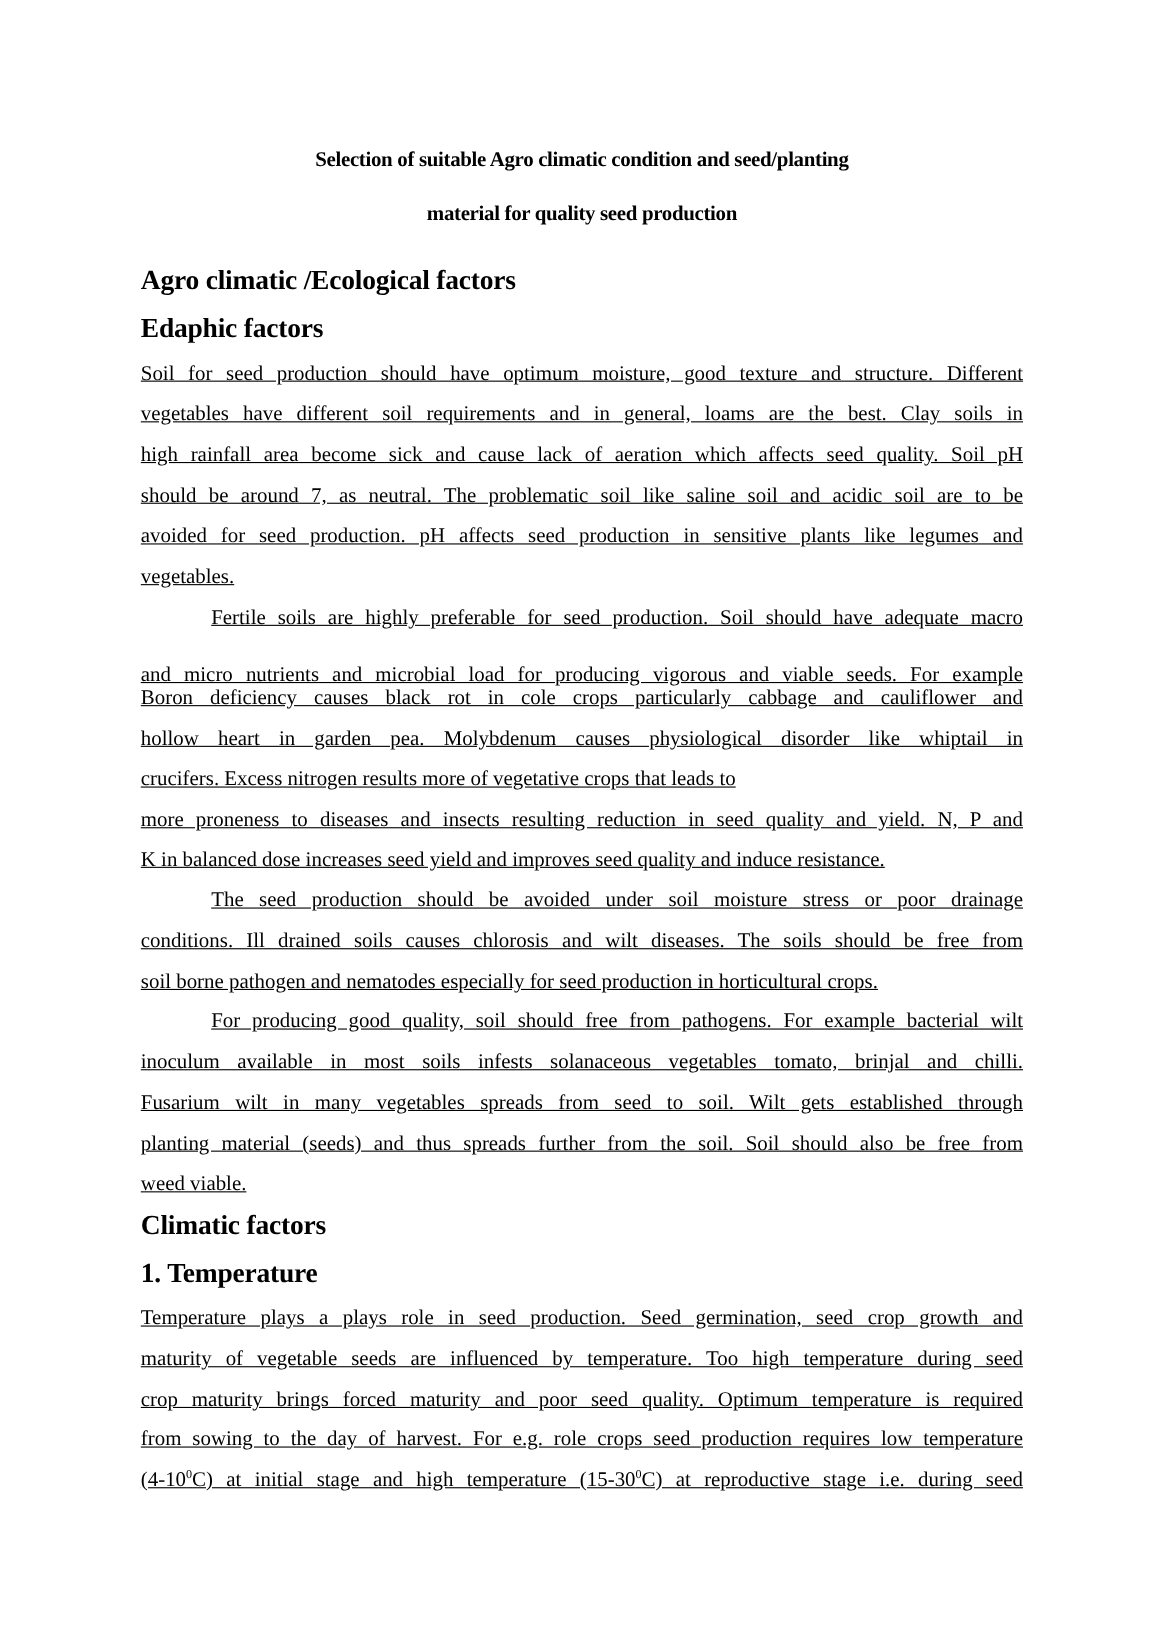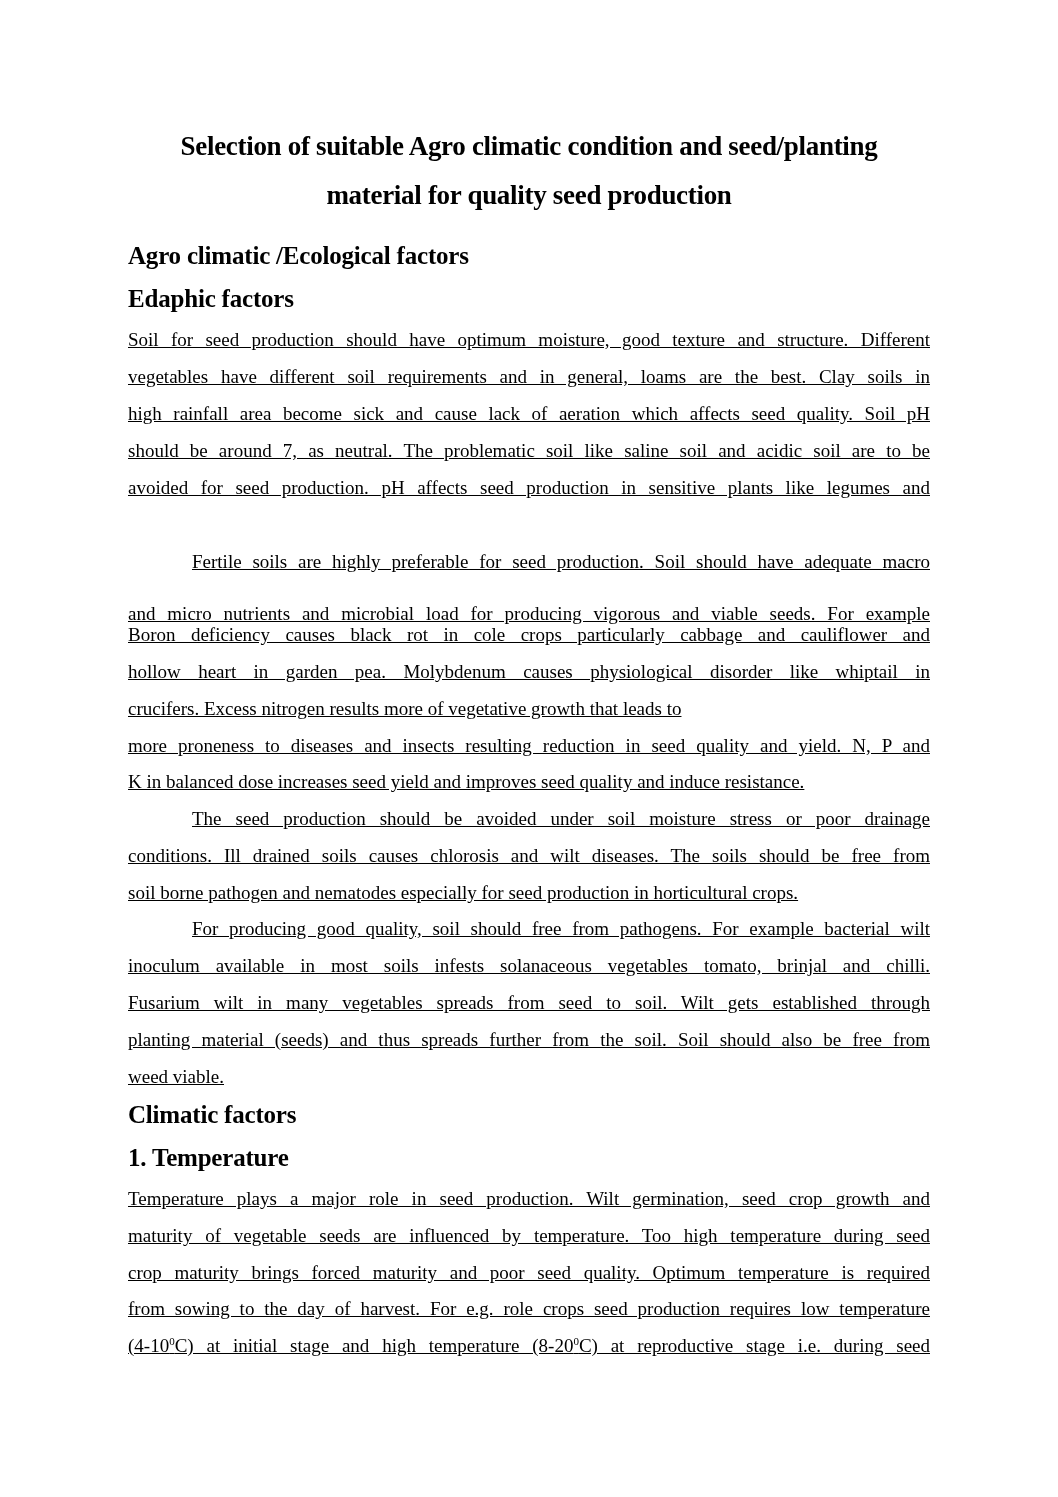--- a/index.html
+++ b/index.html
@@ -1,20 +1,20 @@
 <!DOCTYPE html>
 <html><head>
   <meta charset="utf-8">
   <style>
     html, body { margin: 0; padding: 0; background: #ffffff; }
     body { width: 1058px; height: 1497px; position: relative; overflow: hidden;
            font-family: "Liberation Serif", "DejaVu Serif", serif; color: #000; }
     .page { position: absolute; left: 0; top: 0; width: 1058px; height: 1497px; background: #fff; }
     .title { position: absolute; left: 128px; width: 802px; text-align: center;
-             font-weight: bold; font-size: 27px; line-height: 30px; letter-spacing: -0.3px; }
+             font-weight: bold; font-size: 19px; line-height: 30px; letter-spacing: -0.3px; }
     .h { position: absolute; left: 128px; font-weight: bold; font-size: 25px; line-height: 26px; letter-spacing: -0.2px; }
     .ln { position: absolute; left: 128px; width: 802px; font-size: 19px; line-height: 24px;
           white-space: nowrap; text-align: justify; text-align-last: justify; text-decoration: underline; }
     .ln.last { text-align-last: left; }
     .ln.indent { left: 192px; width: 738px; }
     sup { font-size: 11px; vertical-align: 7px; line-height: 0; }
   </style>
 </head>
 <body>
 
@@ -24,41 +24,42 @@
   <div class="title" style="top:180px">material for quality seed production</div>
 
   <div class="h" style="top:243px">Agro climatic /Ecological factors</div>
   <div class="h" style="top:286px">Edaphic factors</div>
 
   <div class="ln" style="top:328px">Soil for seed production should have optimum moisture, good texture and structure. Different</div>
   <div class="ln" style="top:365px">vegetables have different soil requirements and in general, loams are the best. Clay soils in</div>
   <div class="ln" style="top:402px">high rainfall area become sick and cause lack of aeration which affects seed quality. Soil pH</div>
   <div class="ln" style="top:439px">should be around 7, as neutral. The problematic soil like saline soil and acidic soil are to be</div>
   <div class="ln" style="top:476px">avoided for seed production. pH affects seed production in sensitive plants like legumes and</div>
+  <div class="ln last" style="top:513px">vegetables.</div>
 
   <div class="ln indent" style="top:550px">Fertile soils are highly preferable for seed production. Soil should have adequate macro</div>
   <div class="ln" style="top:602px">and micro nutrients and microbial load for producing vigorous and viable seeds. For example</div>
   <div class="ln" style="top:623px">Boron deficiency causes black rot in cole crops particularly cabbage and cauliflower and</div>
   <div class="ln" style="top:660px">hollow heart in garden pea. Molybdenum causes physiological disorder like whiptail in</div>
-  <div class="ln last" style="top:697px">crucifers. Excess nitrogen results more of vegetative growth that leads to</div>
+  <div class="ln last" style="top:697px">crucifers. Excess nitrogen results more of vegetative crops that leads to</div>
   <div class="ln last" style="top:770px">K in balanced dose increases seed yield and improves seed quality and induce resistance.</div>
   <div class="ln" style="top:734px">more proneness to diseases and insects resulting reduction in seed quality and yield. N, P and</div>
 
   <div class="ln indent" style="top:807px">The seed production should be avoided under soil moisture stress or poor drainage</div>
   <div class="ln" style="top:844px">conditions. Ill drained soils causes chlorosis and wilt diseases. The soils should be free from</div>
   <div class="ln last" style="top:881px">soil borne pathogen and nematodes especially for seed production in horticultural crops.</div>
 
   <div class="ln indent" style="top:917px">For producing good quality, soil should free from pathogens. For example bacterial wilt</div>
   <div class="ln" style="top:954px">inoculum available in most soils infests solanaceous vegetables tomato, brinjal and chilli.</div>
   <div class="ln" style="top:991px">Fusarium wilt in many vegetables spreads from seed to soil. Wilt gets established through</div>
   <div class="ln" style="top:1028px">planting material (seeds) and thus spreads further from the soil. Soil should also be free from</div>
   <div class="ln last" style="top:1065px">weed viable.</div>
 
   <div class="h" style="top:1102px">Climatic factors</div>
   <div class="h" style="top:1145px">1. Temperature</div>
 
-  <div class="ln" style="top:1187px">Temperature plays a major role in seed production. Wilt germination, seed crop growth and</div>
+  <div class="ln" style="top:1187px">Temperature plays a plays role in seed production. Seed germination, seed crop growth and</div>
   <div class="ln" style="top:1224px">maturity of vegetable seeds are influenced by temperature. Too high temperature during seed</div>
   <div class="ln" style="top:1261px">crop maturity brings forced maturity and poor seed quality. Optimum temperature is required</div>
   <div class="ln" style="top:1297px">from sowing to the day of harvest. For e.g. role crops seed production requires low temperature</div>
-  <div class="ln" style="top:1334px"><span>(4-10</span><sup>0</sup><span>C) at initial stage and high temperature (8-20</span><sup>0</sup><span>C) at reproductive stage i.e. during seed</span></div>
+  <div class="ln" style="top:1334px"><span>(4-10</span><sup>0</sup><span>C) at initial stage and high temperature (15-30</span><sup>0</sup><span>C) at reproductive stage i.e. during seed</span></div>
 
 </div>
 
 </body></html>

